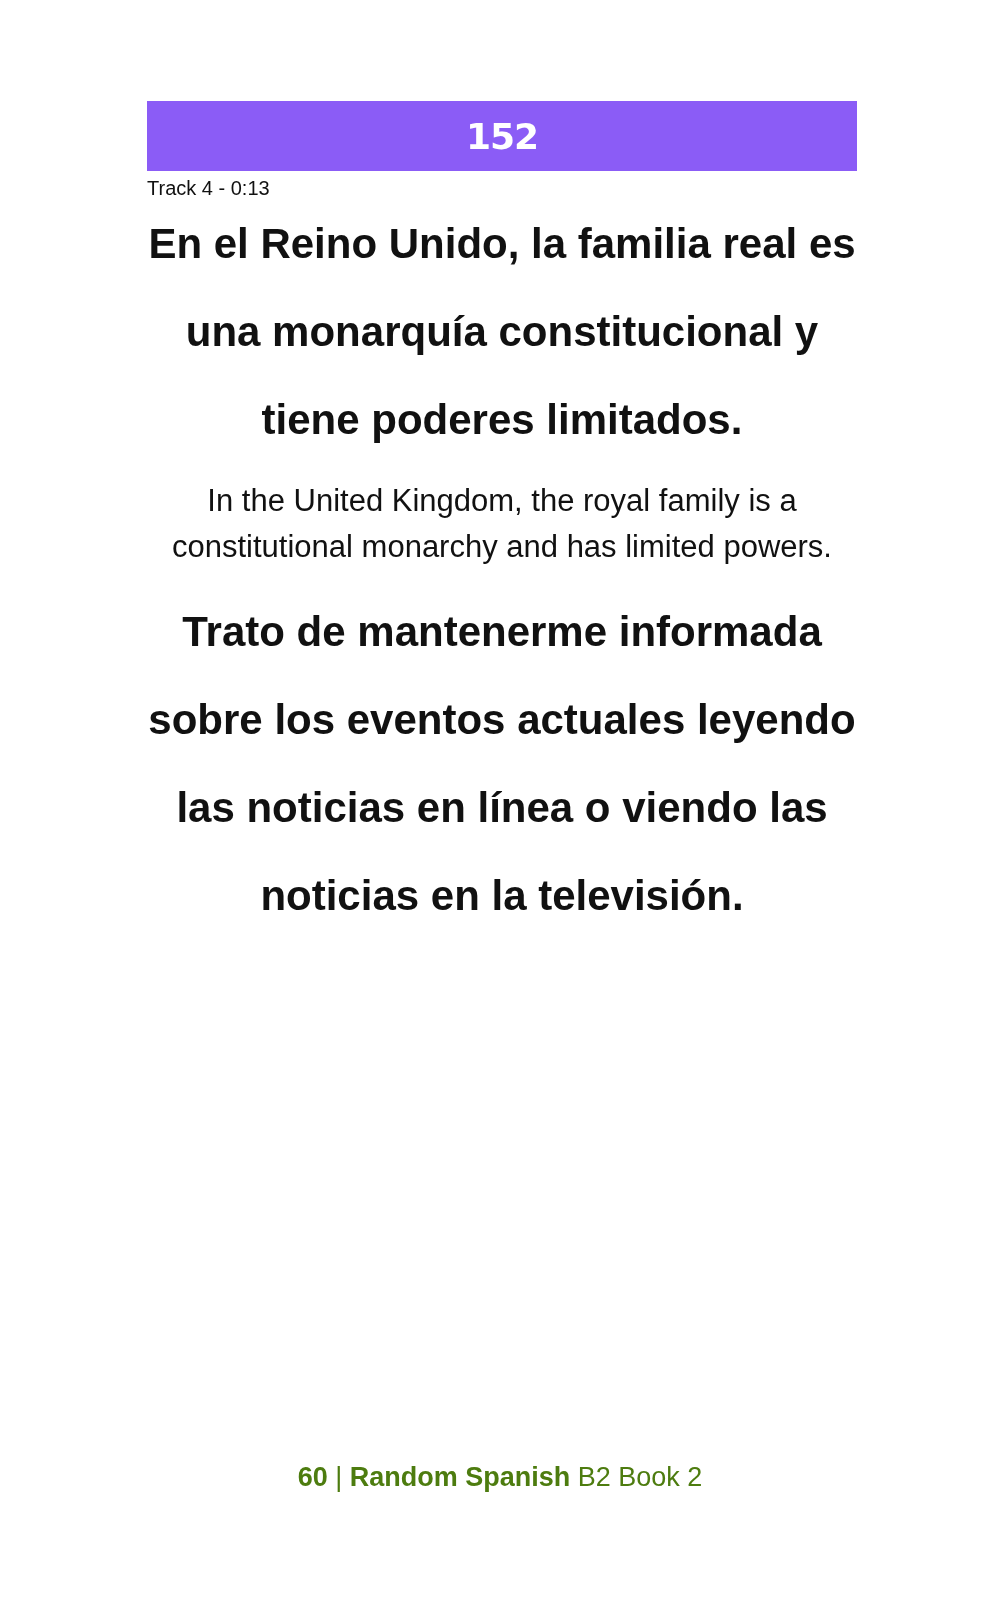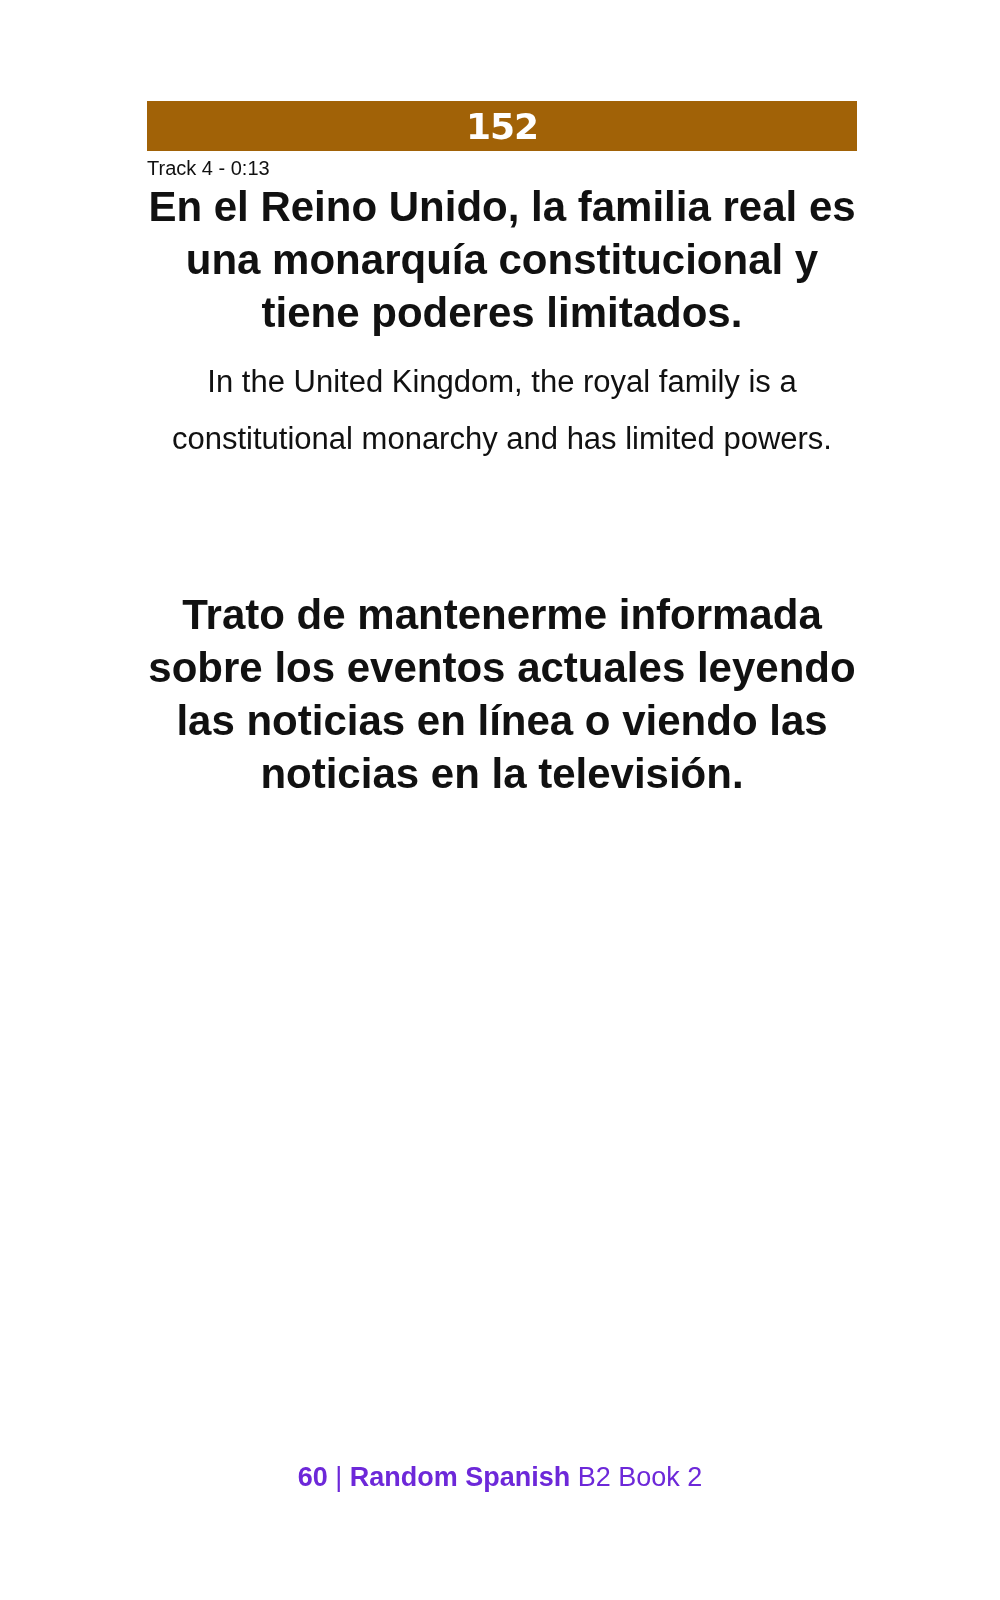--- a/index.html
+++ b/index.html
@@ -1,23 +1,23 @@
 <!DOCTYPE html>
 <html><head>
 <meta charset="utf-8">
 <style>
   html, body { margin: 0; padding: 0; }
   body { width: 1000px; height: 1600px; background: #ffffff; position: relative; font-family: "Liberation Sans", "DejaVu Sans", sans-serif; color: #111; }
   .entry { position: absolute; left: 147px; width: 710px; }
-  .banner { height: 50px; background: #a16207; display: flex; align-items: center; justify-content: center; }
+  .banner { height: 70px; background: #8b5cf6; display: flex; align-items: center; justify-content: center; }
   .banner span { color: #fff; font-family: "DejaVu Sans", sans-serif; font-weight: bold; font-size: 36px; letter-spacing: -1px; }
   .track { text-align: left; font-size: 20px; margin-top: 6px; padding-right: 3px; color: #111; }
-  .es { text-align: center; font-weight: bold; font-size: 42px; line-height: 53px; margin-top: 0px; color: #111; }
-  .en { text-align: center; font-size: 31px; line-height: 57px; margin-top: 14px; color: #111; }
-  .footer { position: absolute; top: 1462px; left: 0; width: 1000px; text-align: center; font-size: 27px; color: #6d28d9; }
+  .es { text-align: center; font-weight: bold; font-size: 42px; line-height: 88px; margin-top: 0px; color: #111; }
+  .en { text-align: center; font-size: 31px; line-height: 46px; margin-top: 14px; color: #111; }
+  .footer { position: absolute; top: 1462px; left: 0; width: 1000px; text-align: center; font-size: 27px; color: #4d7c0f; }
   .footer b { font-weight: bold; }
 </style>
 </head>
 <body>
 
 <div class="entry" style="top:101px;">
   <div class="banner">
     <span>152</span>
   </div>
   <div class="track">Track 4 - 0:13</div>

